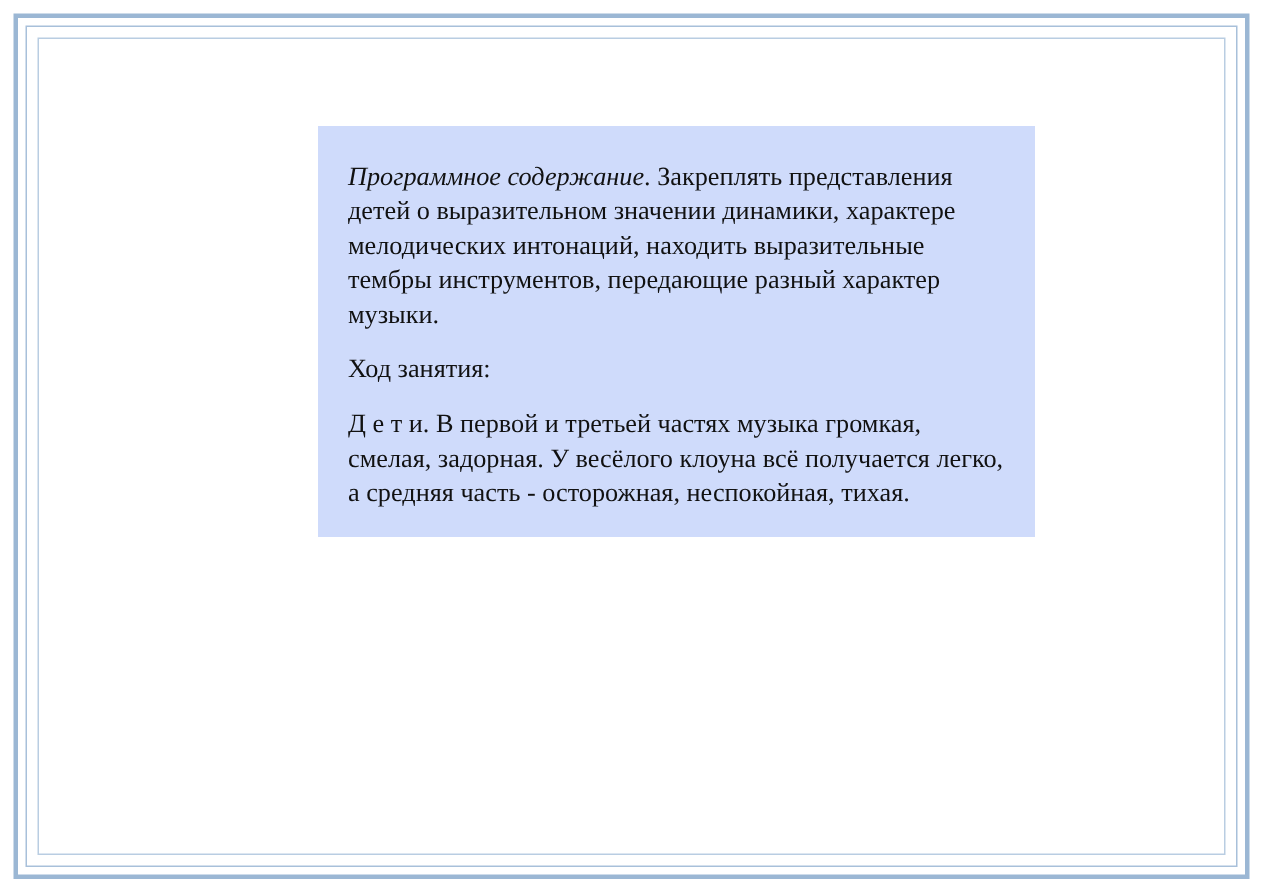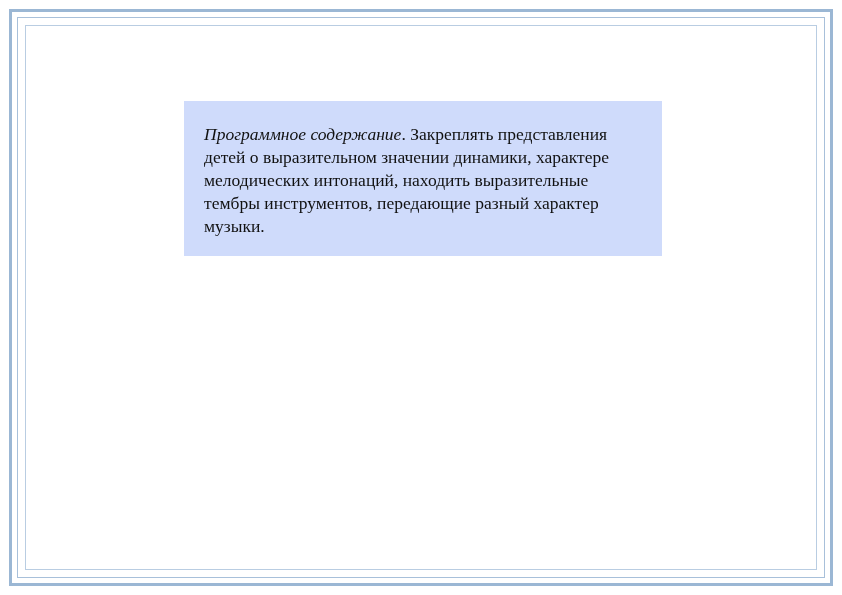--- a/index.html
+++ b/index.html
@@ -43,27 +43,26 @@
     position: absolute;
     left: 7px;
     top: 7px;
     right: 7px;
     bottom: 7px;
     border: 1px solid #b9cde2;
     box-sizing: border-box;
   }
   .content-box {
     position: absolute;
-    left: 184px;
+    left: 212px;
     top: 84px;
     width: 478px;
     padding: 22px 20px 18px 20px;
     background: #cfdbfb;
     box-sizing: border-box;
-    margin-top: 17px;
   }
   .para {
     margin: 0 0 13px 0;
     font-size: 17.5px;
     line-height: 1.32;
     color: #111111;
     text-align: left;
   }
   .para:last-child {
     margin-bottom: 0;
@@ -80,17 +79,19 @@
   <div class="frame-outer">
     <div class="frame-mid">
       <div class="frame-inner"></div>
     </div>
   </div>
 
   <div class="content-box">
 
     <p class="para"><span class="italic">Программное содержание</span><span>. Закреплять представления детей о выразительном значении динамики, характере мелодических интонаций, находить выразительные тембры инструментов, передающие разный характер музыки.</span></p>
 
+    <p class="para"><span>Ход занятия:</span></p>
 
 
+    <p class="para"><span>Д е т и</span><span>. В первой и третьей частях музыка громкая, смелая, задорная. У весёлого клоуна всё получается легко, а средняя часть - осторожная, неспокойная, тихая.</span></p>
 
   </div>
 </div>
 
 </body></html>

